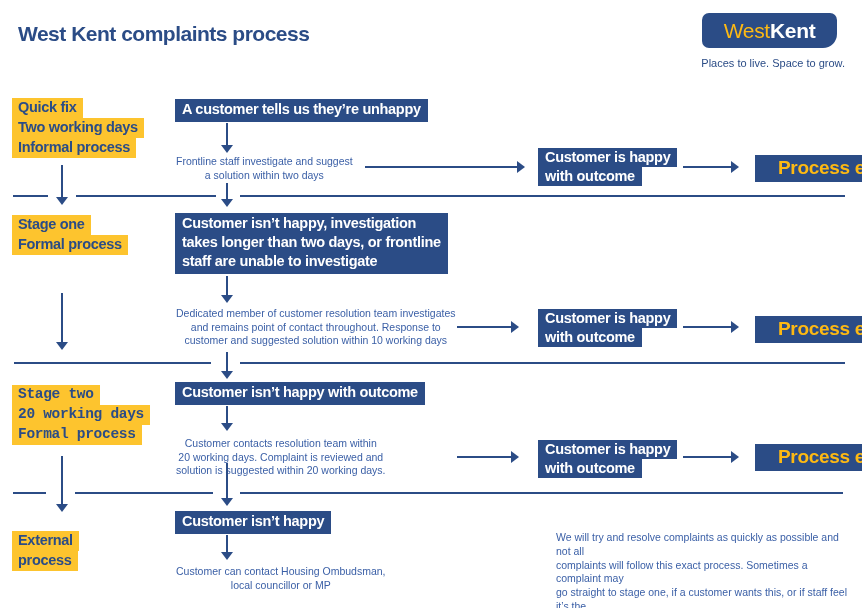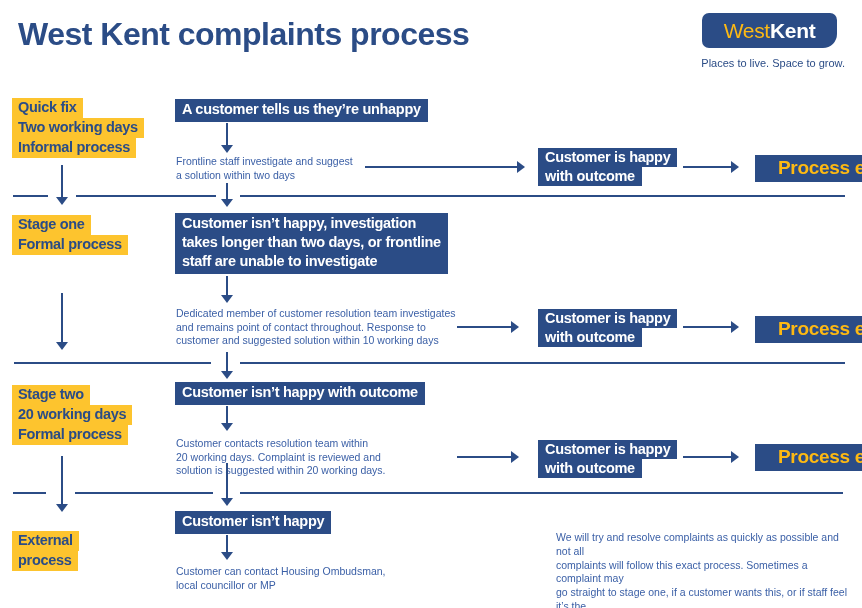--- a/index.html
+++ b/index.html
@@ -8,21 +8,21 @@
     --gold:#fdb913;
     --body:#3a5fa6;
   }
   html,body{margin:0;padding:0;background:#ffffff;}
   #page{
     position:relative;width:862px;height:608px;background:#fff;overflow:hidden;
     font-family:"Liberation Sans",sans-serif;
   }
   
   .title{
-    position:absolute;left:18px;top:16px;font-size:32px;font-weight:bold;
+    position:absolute;left:18px;top:16px;font-size:21px;font-weight:bold;
     color:var(--navy);letter-spacing:-0.5px;line-height:36px;
   }
   .logo{
     position:absolute;left:702px;top:13px;width:135px;height:35px;
     background:var(--navy);border-radius:7px 7px 14px 7px;
     display:flex;align-items:center;justify-content:center;
     font-size:21px;letter-spacing:-0.3px;
   }
   .logo .west{color:var(--gold);font-weight:normal;}
   .logo .kent{color:#ffffff;font-weight:bold;}
@@ -52,21 +52,21 @@
   .outcome-box .hl{
     display:table;background:var(--navy);color:#fff;font-weight:bold;
     font-size:14.5px;line-height:16px;letter-spacing:-0.3px;padding:1px 7px 2px 7px;
   }
   .end-box{
     position:absolute;background:var(--navy);color:var(--gold);font-weight:bold;
     font-size:19px;letter-spacing:-0.3px;padding:2px 7px 3px 23px;width:max-content;
   }
   
   .caption{position:absolute;color:var(--body);font-size:10.5px;line-height:13.5px;}
-  .caption span{display:block;}
+  .caption span{display:block;text-align:center;}
   .note{position:absolute;left:556px;top:531px;width:295px;color:var(--body);
     font-size:10.5px;line-height:13.8px;}
   .note span{display:block;}
   
   .divider{position:absolute;height:1.6px;background:var(--navy);}
   
   .arrow-down{position:absolute;width:14px;}
   .arrow-down .shaft{position:absolute;left:5.5px;top:0;bottom:6px;width:2.6px;background:var(--navy);}
   .arrow-down .head{position:absolute;left:1px;bottom:0;width:0;height:0;
     border-left:6px solid transparent;border-right:6px solid transparent;
@@ -183,21 +183,21 @@
 
   <div class="arrow-down" style="left:55px;top:293px;height:57px;">
     <i class="shaft"></i>
       <i class="head"></i>
   </div>
   <div class="arrow-down" style="left:220px;top:352px;height:27px;">
     <i class="shaft"></i>
       <i class="head"></i>
   </div>
 
-  <div class="stage-label" style="top:385px;">
+  <div class="stage-label" style="top:385px;font-family:Liberation Mono, monospace;">
     <span class="hl">Stage two</span>
     <span class="hl">20 working days</span>
     <span class="hl">Formal process</span>
   </div>
 
   <div class="flow-box" style="left:175px;top:382px;">
     <span>Customer isn’t happy with outcome</span>
   </div>
 
   <div class="arrow-down" style="left:220px;top:406px;height:25px;">

